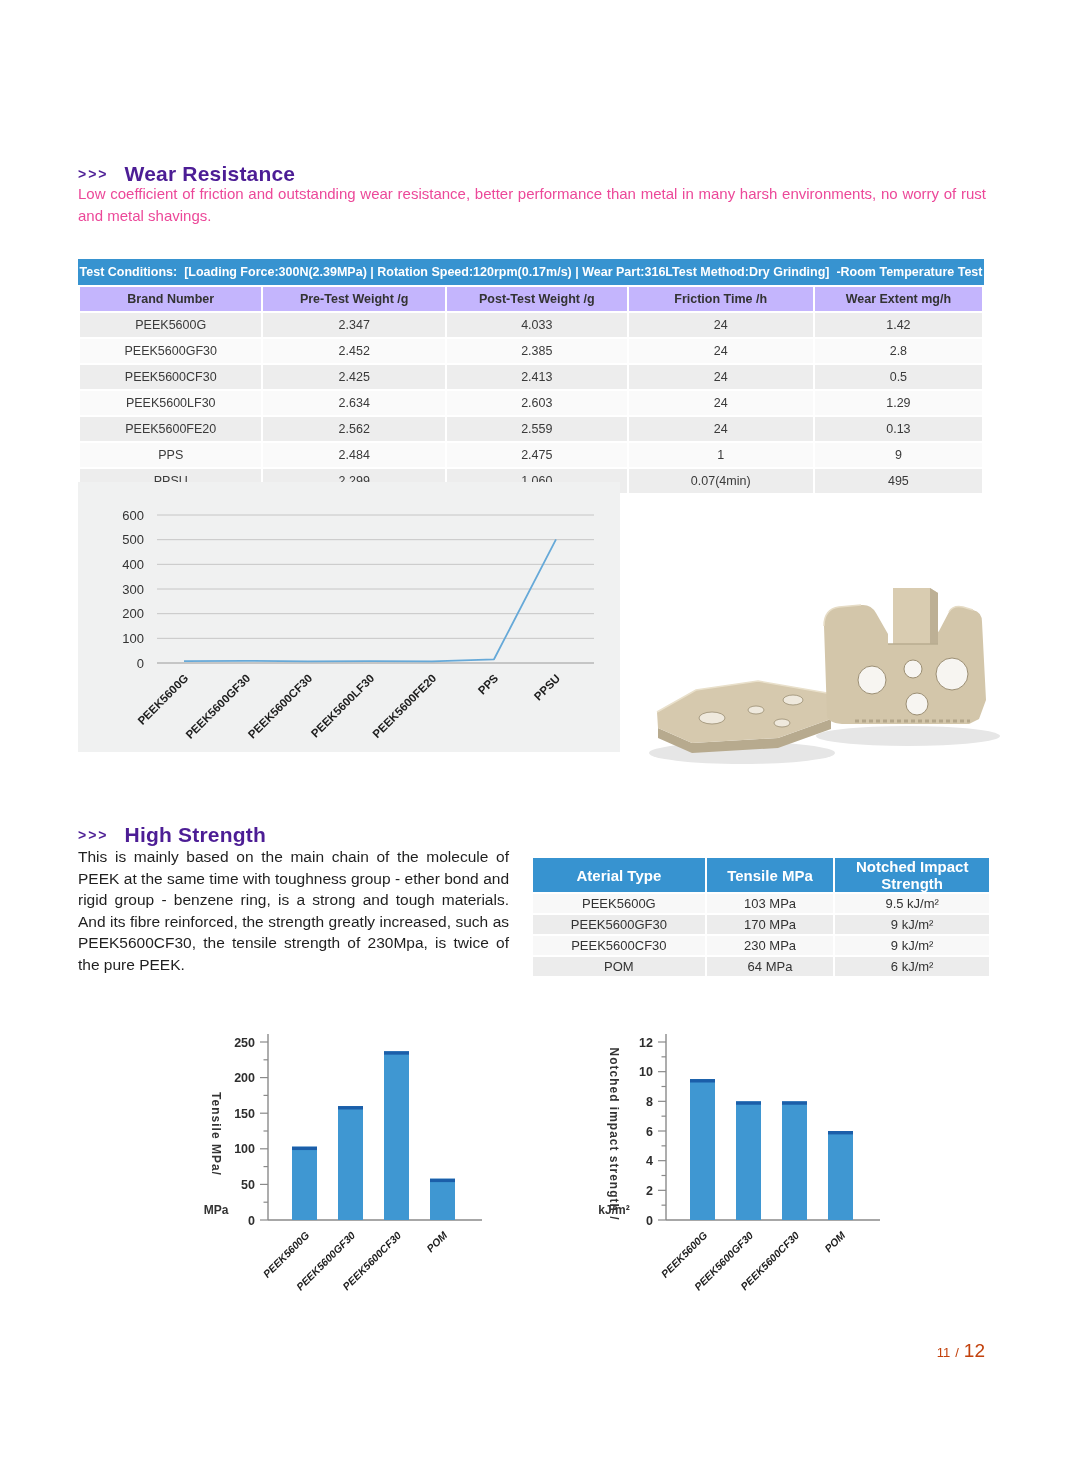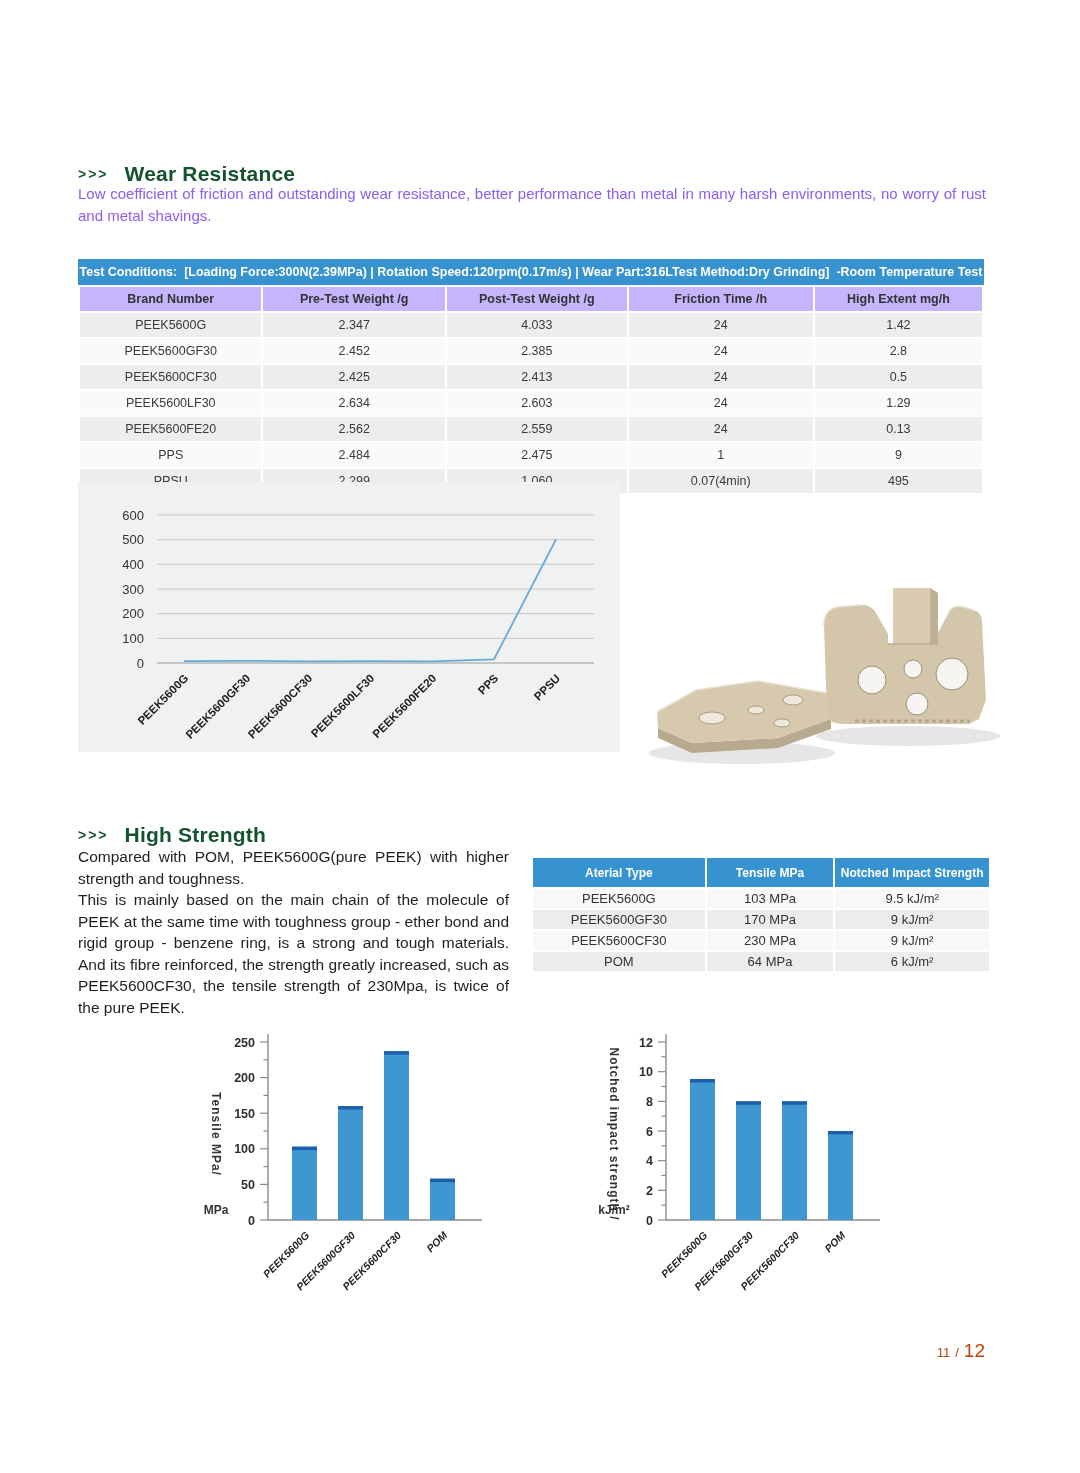--- a/index.html
+++ b/index.html
@@ -1,25 +1,25 @@
 <!DOCTYPE html>
 <html style="--accent: #3793d0;"><head>
 <meta charset="utf-8">
 <style>
   html,body{margin:0;padding:0;background:#ffffff;}
   .page{position:relative;width:1080px;height:1473px;background:#fff;overflow:hidden;
         font-family:"Liberation Sans",sans-serif;color:#222;}
   svg text{font-family:"Liberation Sans",sans-serif;}
 
-  .section-title{position:absolute;color:#14532d;font-size:21px;font-weight:bold;letter-spacing:.2px;text-align:center;}
+  .section-title{position:absolute;color:#4c1d95;font-size:21px;font-weight:bold;letter-spacing:.2px;text-align:center;}
   .section-title .arrows{font-size:14px;font-weight:bold;letter-spacing:2px;margin-right:16px;
         position:relative;top:-2px;}
 
   .desc{position:absolute;left:78px;top:183px;width:908px;font-size:15px;line-height:1.45;
-        color:#8b5cf6;text-align:justify;margin:0;}
+        color:#ec4899;text-align:justify;margin:0;}
 
   
   .t1{position:absolute;left:78px;top:259px;width:906px;}
   .t1-head{background:var(--accent);color:#fff;font-size:12.5px;font-weight:bold;height:26px;
         line-height:26px;text-align:center;white-space:pre;}
   table{border-collapse:separate;border-spacing:2px;width:100%;}
   th,td{padding:0;text-align:center;}
   #t1-table th{background:#c4b5fd;color:#333;font-weight:bold;font-size:12.5px;height:24px;text-align:center;}
   #t1-table td{font-size:12.5px;color:#3a3a3a;height:24px;}
   #t1-table tbody tr:nth-child(odd) td{background:#ededed;}
@@ -32,21 +32,21 @@
   .chart-panel .panel-body{background:#f0f1f1;height:270px;}
 
   
   .photo{position:absolute;left:630px;top:552px;width:390px;height:240px;}
 
   
   .paras{position:absolute;left:78px;top:846px;width:431px;}
   .paras p{margin:0;font-size:15.5px;line-height:21.5px;color:#1f1f1f;text-align:justify;}
 
   .t2{position:absolute;left:531px;top:856px;width:460px;}
-  #t2-table th{background:var(--accent);color:#fff;font-weight:bold;font-size:12px;height:29px;}
+  #t2-table th{background:var(--accent);color:#fff;font-weight:bold;font-size:15px;height:29px;}
   #t2-table td{font-size:13px;color:#333;height:19px;}
   #t2-table tbody tr:nth-child(odd) td{background:#f8f8f8;}
   #t2-table tbody tr:nth-child(even) td{background:#ececec;}
 
   .barchart{position:absolute;top:1022px;}
   #bar1{left:180px;} #bar2{left:568px;}
 
   .footer{position:absolute;top:1340px;right:95px;display:flex;align-items:baseline;gap:5px;
         color:#c2410c;}
   .footer .pg-small{font-size:13px;} .footer .pg-big{font-size:19px;}
@@ -69,21 +69,21 @@
           <col style="width:20.1%">
           <col style="width:20.6%">
           <col style="width:18.7%">
         </colgroup>
       <thead>
           <tr>
             <th>Brand Number</th>
             <th>Pre-Test Weight /g</th>
             <th>Post-Test Weight /g</th>
             <th>Friction Time /h</th>
-            <th>High Extent mg/h</th>
+            <th>Wear Extent mg/h</th>
           </tr>
         </thead>
       <tbody>
           <tr>
             <td>PEEK5600G</td>
             <td>2.347</td>
             <td>4.033</td>
             <td>24</td>
             <td>1.42</td>
           </tr>
@@ -185,21 +185,20 @@
       <circle cx="322" cy="122" r="16" fill="#f7f5f1" stroke="#9c8f74" stroke-width="1"></circle>
       <circle cx="283" cy="117" r="9" fill="#f7f5f1" stroke="#9c8f74" stroke-width="1"></circle>
       <circle cx="287" cy="152" r="11" fill="#f7f5f1" stroke="#9c8f74" stroke-width="1"></circle>
       <line x1="225" y1="169" x2="340" y2="169" stroke="#b3a68a" stroke-width="3" stroke-dasharray="4 3"></line>
     </svg>
   </div>
 
   <h2 class="section-title" style="left:78px;top:806px;"><span class="arrows">&gt;&gt;&gt;</span><span>High Strength</span></h2>
 
   <div class="paras">
-    <p>Compared with POM, PEEK5600G(pure PEEK) with higher strength and toughness.</p>
     <p>This is mainly based on the main chain of the molecule of PEEK at the same time with toughness group - ether bond and rigid group - benzene ring, is a strong and tough materials. And its fibre reinforced, the strength greatly increased, such as PEEK5600CF30, the tensile strength of 230Mpa, is twice of the pure PEEK.</p>
   </div>
 
   <div class="t2">
     <table id="t2-table">
       <colgroup>
           <col style="width:38%">
           <col style="width:28%">
           <col style="width:34%">
         </colgroup>

